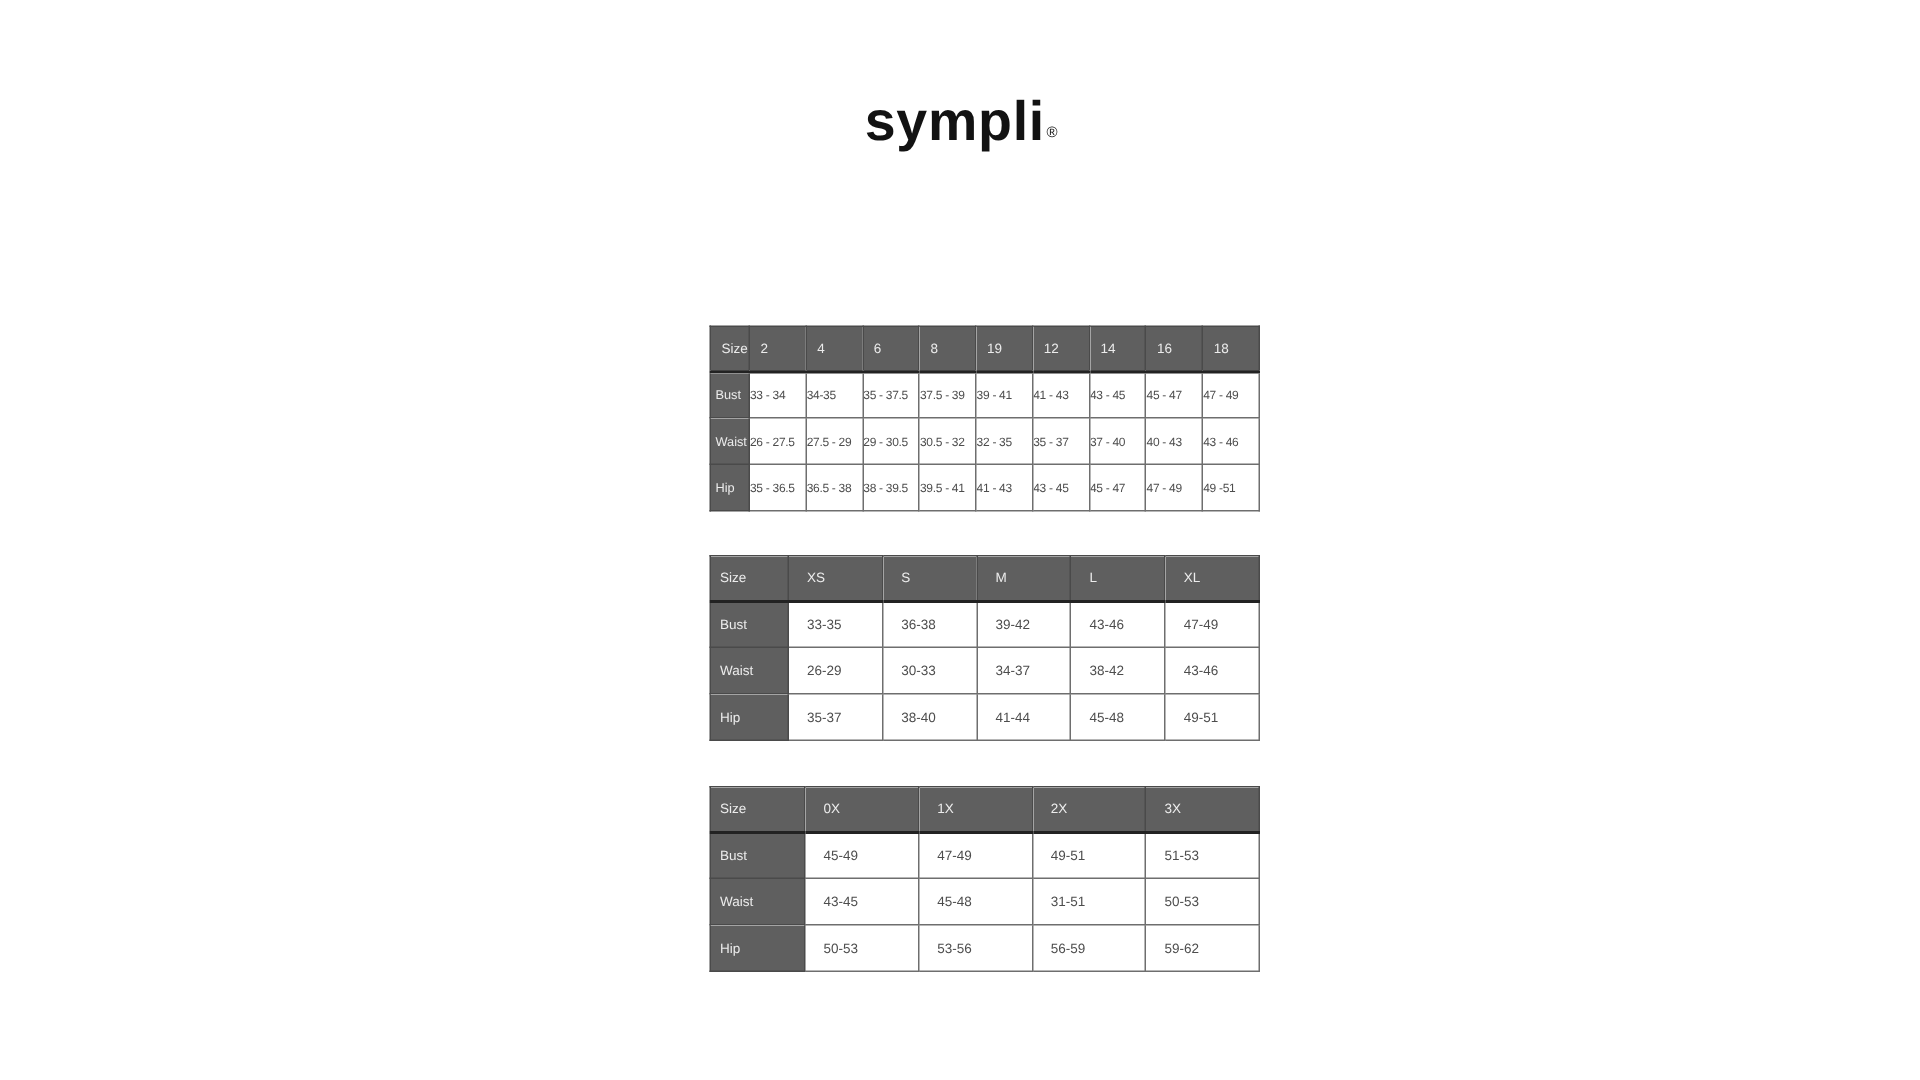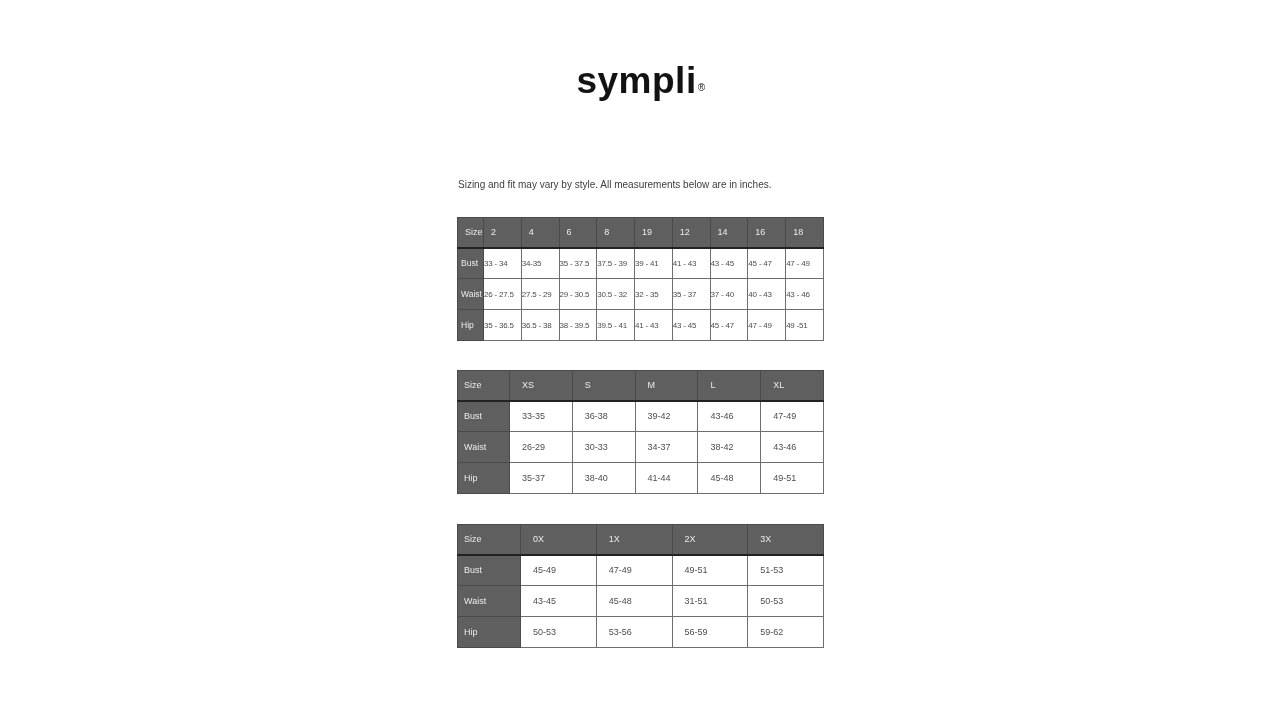--- a/index.html
+++ b/index.html
@@ -27,21 +27,21 @@
     font-weight: 400;
     vertical-align: baseline;
     position: relative; top: -2px; left: 1px;
   }
 
   
   .intro { position: absolute; top: 178px; left: 1px; width: 400px; color: #3d3d3d; }
   .intro div { font-size: 10px; line-height: 14.5px; white-space: nowrap; }
 
   
-  .chart { position: absolute; left: 0; }
+  .chart { position: absolute; left: 16px; }
   .chart-1 { top: 217px; }
   .chart-2 { top: 370px; }
   .chart-3 { top: 524px; }
 
   table {
     border-collapse: collapse;
     width: 367px;
     table-layout: fixed;
     background: #ffffff;
   }
@@ -91,21 +91,20 @@
 <body>
 
 <div class="page">
   <div class="content">
 
     <div class="logo">
       <span>sympli</span><span class="reg">®</span>
     </div>
 
     <div class="intro">
-      <div>Sizing and fit may vary by style. All measurements below are in inches.</div>
     </div>
 
     <div class="chart chart-1">
         <table>
           <colgroup>
             <col style="width: 26px;">
             <col>
             <col>
             <col>
             <col>

